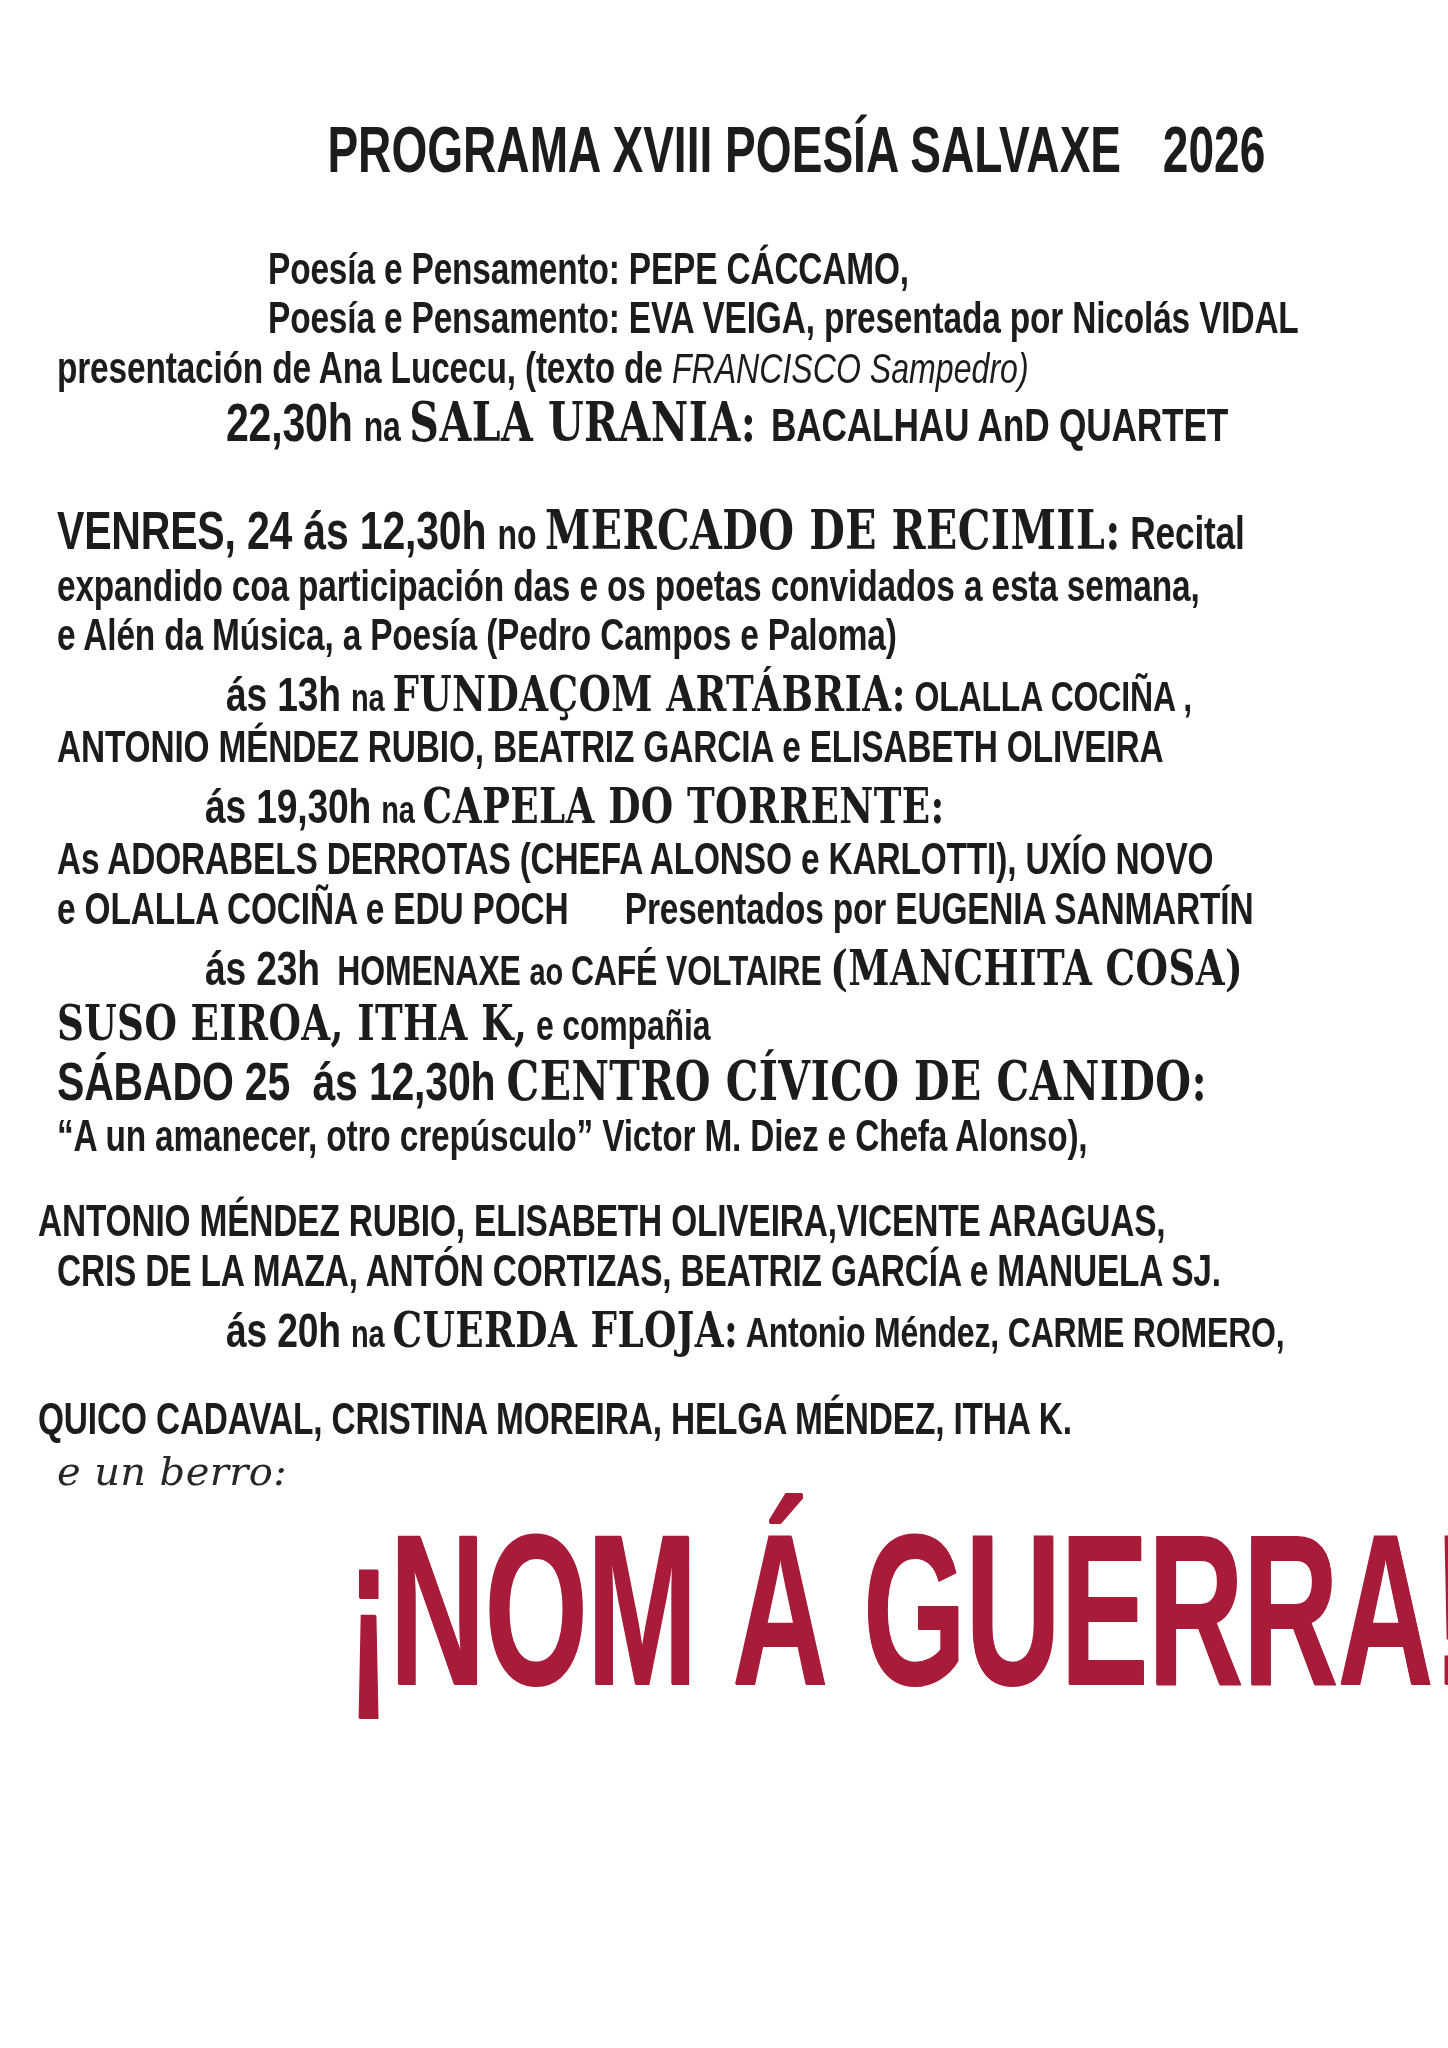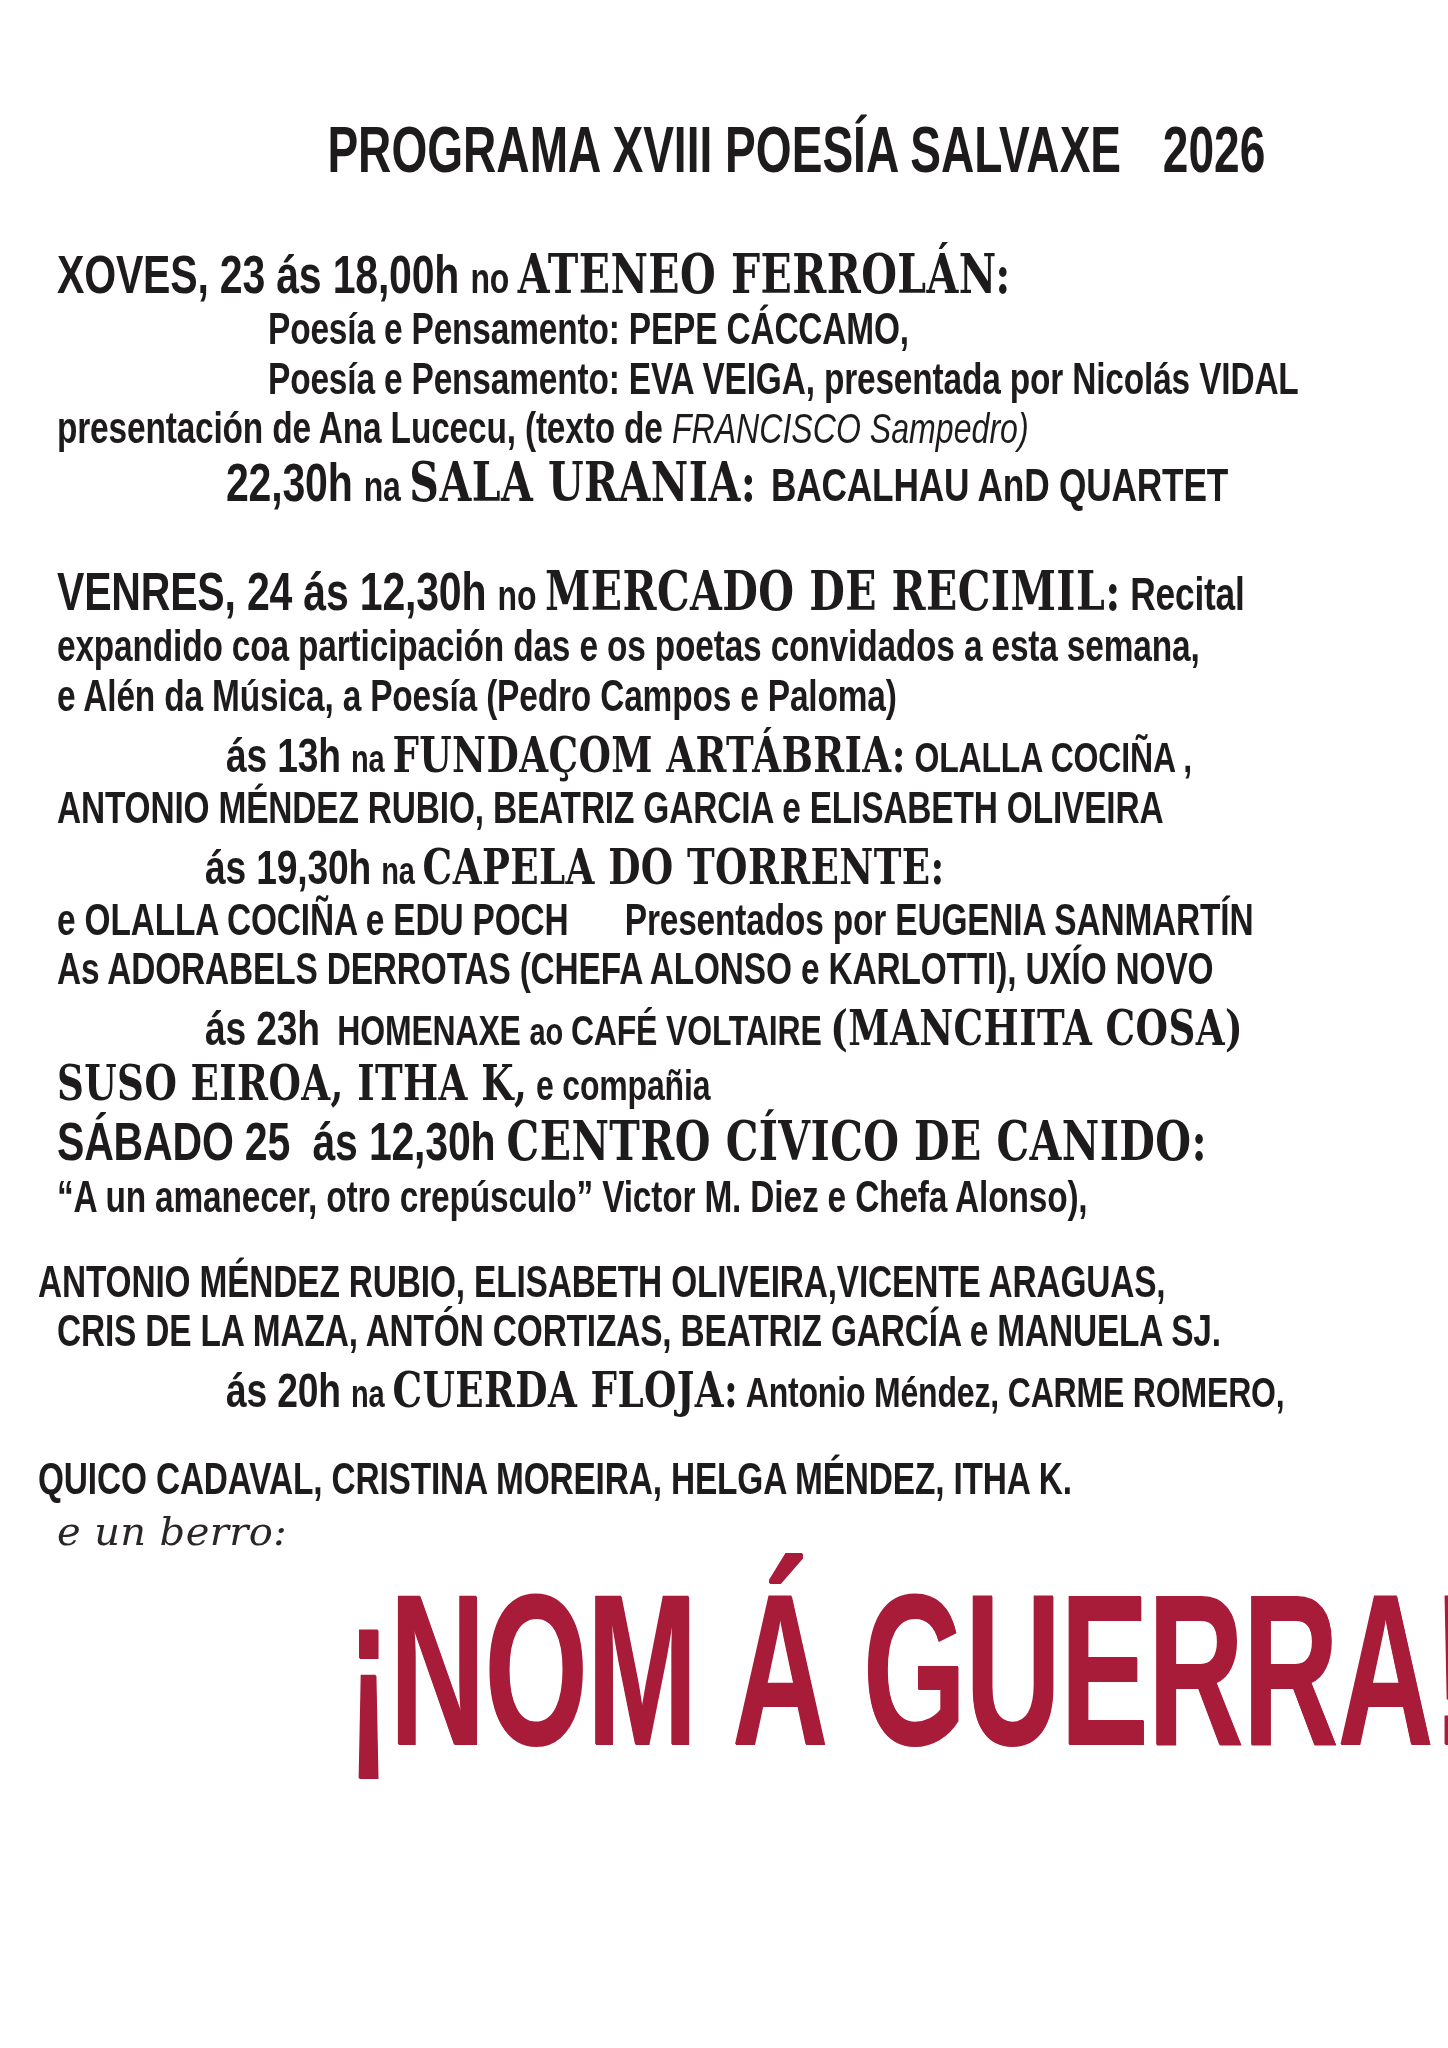--- a/index.html
+++ b/index.html
@@ -79,33 +79,32 @@
 <body>
 
 <div class="page">
   <div class="content">
 
     <div class="title-line">
       <span class="title-inner"><span>PROGRAMA XVIII POESÍA SALVAXE</span><span class="title-year">2026</span></span>
     </div>
 
     <div>
-        <div class="line in-l0 sz-xl"><span class="inner"><span class="st-sans">XOVES, 23 ás 18,00h </span><span class="st-sans-small">no </span><span class="st-stencil">ATENEO FERROLÁN:</span></span></div>
         <div class="line in-l4 sz-md"><span class="inner"><span class="st-sans">Poesía e Pensamento: PEPE CÁCCAMO,</span></span></div>
         <div class="line in-l4 sz-md"><span class="inner"><span class="st-sans">Poesía e Pensamento: EVA VEIGA, presentada por Nicolás VIDAL</span></span></div>
         <div class="line in-l0 sz-md"><span class="inner"><span class="st-sans">presentación de Ana Lucecu, (texto de </span><span class="st-italic">FRANCISCO Sampedro)</span></span></div>
         <div class="line in-l3 sz-xl"><span class="inner"><span class="st-sans">22,30h </span><span class="st-sans-small">na </span><span class="st-stencil">SALA URANIA: </span><span class="st-sans-md">BACALHAU AnD QUARTET</span></span></div>
         <div class="line in-l0 sz-xl gap-xl"><span class="inner"><span class="st-sans">VENRES, 24 ás 12,30h </span><span class="st-sans-small">no </span><span class="st-stencil">MERCADO DE RECIMIL:</span><span class="st-sans-md"> Recital</span></span></div>
         <div class="line in-l0 sz-md"><span class="inner"><span class="st-sans">expandido coa participación das e os poetas convidados a esta semana,</span></span></div>
         <div class="line in-l0 sz-md"><span class="inner"><span class="st-sans">e Alén da Música, a Poesía (Pedro Campos e Paloma)</span></span></div>
         <div class="line in-l3 sz-lg gap-sm"><span class="inner"><span class="st-sans">ás 13h </span><span class="st-sans-small">na </span><span class="st-stencil">FUNDAÇOM ARTÁBRIA:</span><span class="st-sans-md"> OLALLA COCIÑA ,</span></span></div>
         <div class="line in-l0 sz-md"><span class="inner"><span class="st-sans">ANTONIO MÉNDEZ RUBIO, BEATRIZ GARCIA e ELISABETH OLIVEIRA</span></span></div>
         <div class="line in-l2 sz-lg gap-sm"><span class="inner"><span class="st-sans">ás 19,30h </span><span class="st-sans-small">na </span><span class="st-stencil">CAPELA DO TORRENTE:</span></span></div>
+        <div class="line in-l0 sz-md"><span class="inner"><span class="st-sans">As ADORABELS DERROTAS (CHEFA ALONSO e KARLOTTI), UXÍO NOVO</span></span></div>
         <div class="line in-l0 sz-md"><span class="inner"><span class="st-sans">e OLALLA COCIÑA e EDU POCH</span><span class="st-sans st-gap-left">Presentados por EUGENIA SANMARTÍN</span></span></div>
-        <div class="line in-l0 sz-md"><span class="inner"><span class="st-sans">As ADORABELS DERROTAS (CHEFA ALONSO e KARLOTTI), UXÍO NOVO</span></span></div>
         <div class="line in-l2 sz-lg gap-sm"><span class="inner"><span class="st-sans">ás 23h</span><span class="st-sans-md">&nbsp; HOMENAXE </span><span class="st-sans-small">ao </span><span class="st-sans-md">CAFÉ VOLTAIRE </span><span class="st-stencil">(MANCHITA COSA)</span></span></div>
         <div class="line in-l0 sz-lg"><span class="inner"><span class="st-stencil">SUSO EIROA, ITHA K,</span><span class="st-sans-md"> e compañia</span></span></div>
         <div class="line in-l0 sz-xl"><span class="inner"><span class="st-sans">SÁBADO 25&nbsp; ás 12,30h </span><span class="st-stencil">CENTRO CÍVICO DE CANIDO:</span></span></div>
         <div class="line in-l0 sz-md"><span class="inner"><span class="st-sans">“A un amanecer, otro crepúsculo” Victor M. Diez e Chefa Alonso),</span></span></div>
         <div class="line in-l1 sz-md"><span class="inner"><span class="st-sans">ANTONIO MÉNDEZ RUBIO, ELISABETH OLIVEIRA,VICENTE ARAGUAS,</span></span></div>
         <div class="line in-l0 sz-md"><span class="inner"><span class="st-sans">CRIS DE LA MAZA, ANTÓN CORTIZAS, BEATRIZ GARCÍA e MANUELA SJ.</span></span></div>
         <div class="line in-l3 sz-lg gap-sm"><span class="inner"><span class="st-sans">ás 20h </span><span class="st-sans-small"> na </span><span class="st-stencil">CUERDA FLOJA:</span><span class="st-sans-md"> Antonio Méndez, CARME ROMERO,</span></span></div>
         <div class="line in-l1 sz-md"><span class="inner"><span class="st-sans">QUICO CADAVAL, CRISTINA MOREIRA, HELGA MÉNDEZ, ITHA K.</span></span></div>
         <div class="line in-l0 sz-berro"><span class="inner"><span class="st-serif-italic">e un berro:</span></span></div>
       </div>

